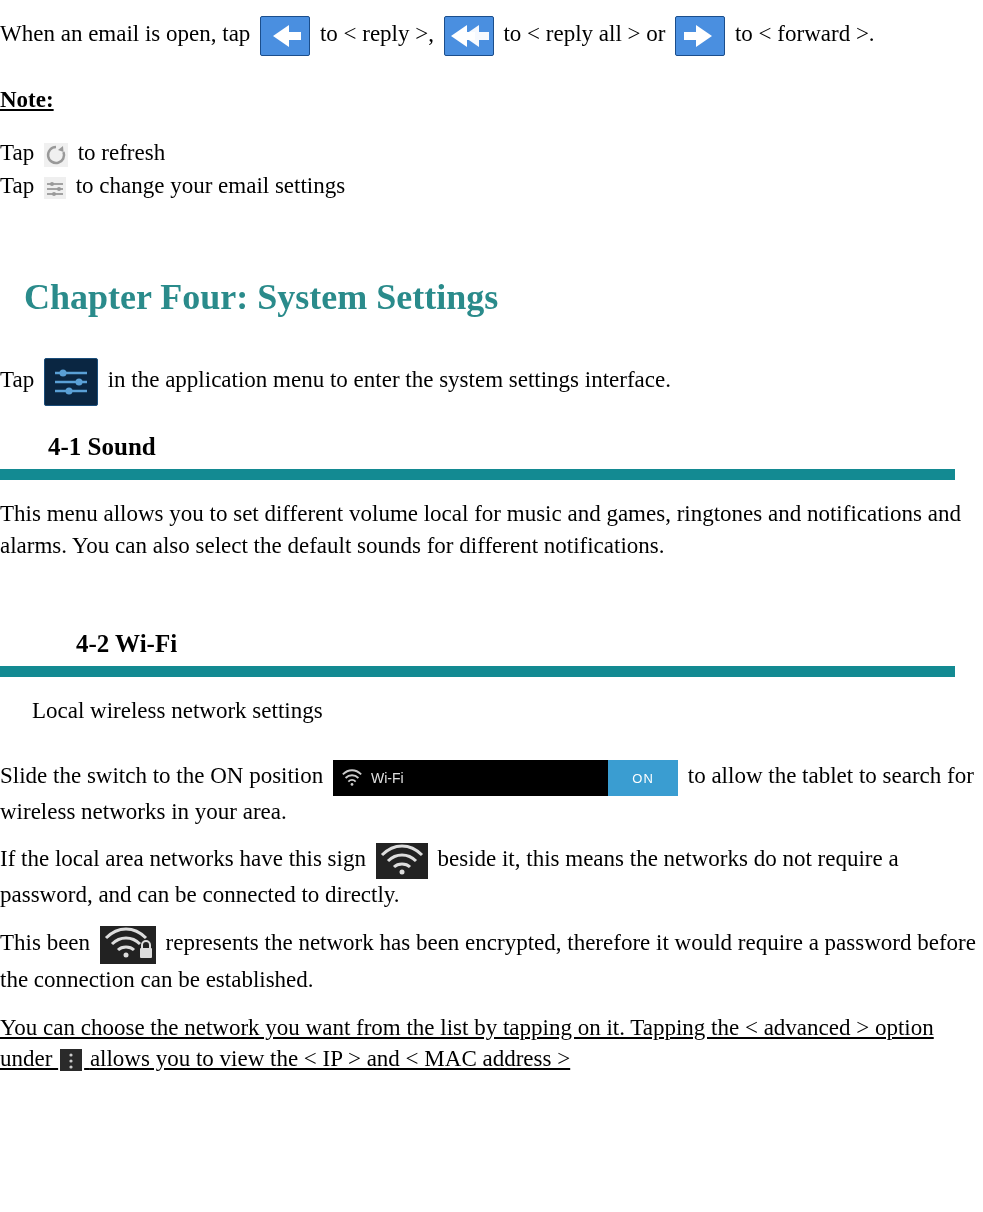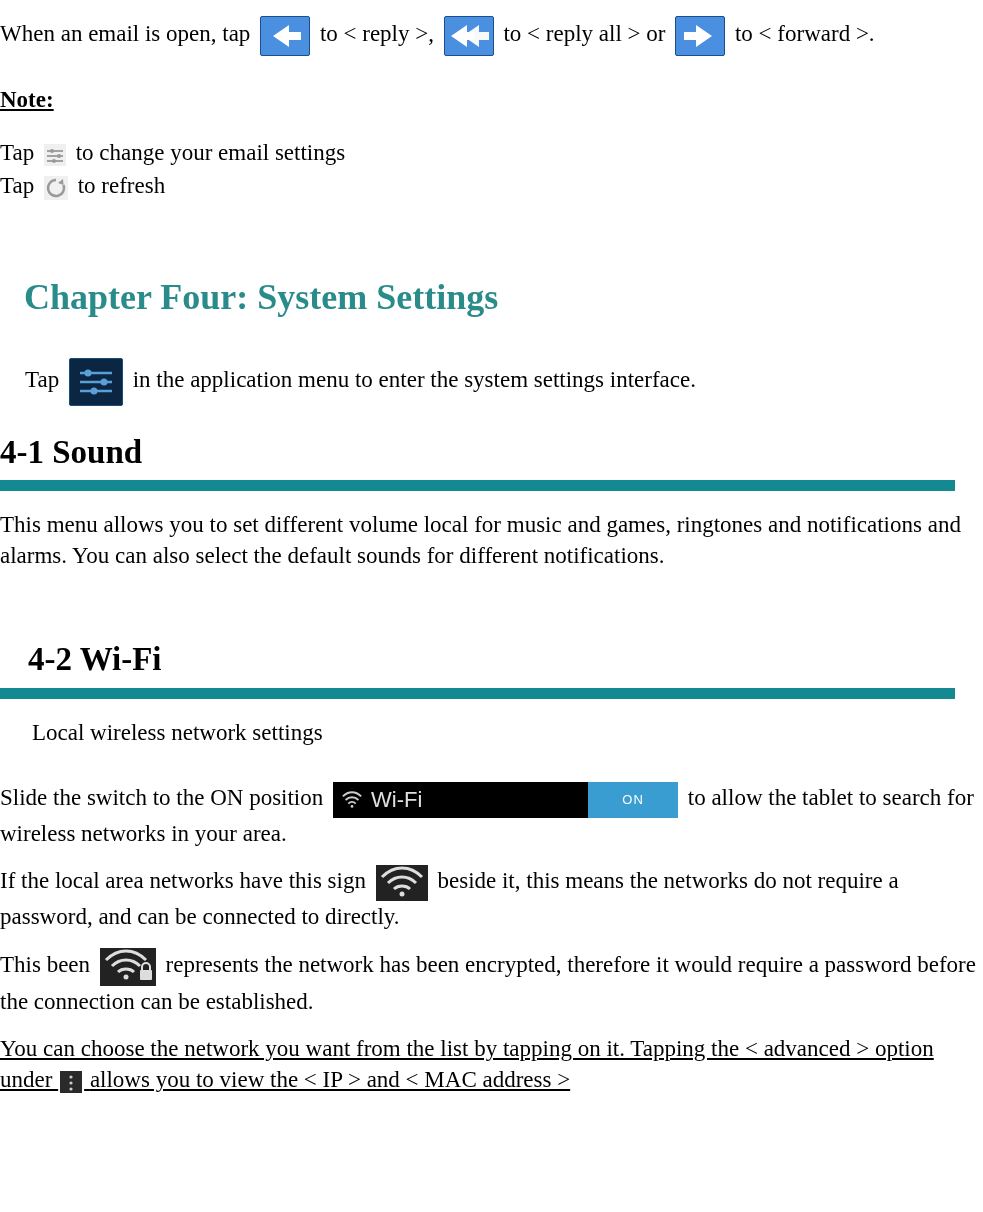--- a/index.html
+++ b/index.html
@@ -19,25 +19,26 @@
     margin: 28px 0 22px 0;
   }
   .tap-line { margin: 2px 0; }
   .chapter-title {
     color: #2a8b8b;
     font-size: 36px;
     font-weight: bold;
     margin: 72px 0 36px 0;
     padding-left: 24px;
   }
-  .para-after-chapter { margin-bottom: 24px; padding-left: 25px; }
+  .para-after-chapter { margin-bottom: 24px; }
   .section-heading {
     font-weight: bold;
-    font-size: 33px;
+    font-size: 25px;
     margin: 20px 0 6px 0;
+    padding-left: 48px;
   }
   .section-rule {
     height: 11px;
     background: #138a92;
     width: 955px;
     margin: 0 0 18px 0;
   }
   .para-sound { margin-bottom: 66px; }
   .sect42-top { margin-top: 16px; margin-left: 28px; }
   .para-wifisub { margin: 10px 0 34px 0; padding-left: 32px; }
@@ -90,27 +91,27 @@
     position: relative;
     margin: 0 4px;
   }
   .wifi-switch .label-area {
     position: absolute; left: 0; top: 0; bottom: 0;
     width: 275px;
     display: flex;
     align-items: center;
     color: #e0e0e0;
     font-family: Arial, Helvetica, sans-serif;
-    font-size: 22px;
+    font-size: 14px;
     gap: 8px;
     padding-left: 8px;
   }
   .wifi-switch .on-btn {
     position: absolute; right: 0; top: 0; bottom: 0;
-    width: 90px;
+    width: 70px;
     background: #3a9dd1;
     color: #fff;
     font-family: Arial, Helvetica, sans-serif;
     font-size: 13px;
     display: flex;
     align-items: center;
     justify-content: center;
     letter-spacing: 1px;
   }
   .wifi-signal-open {
@@ -163,44 +164,44 @@
     <svg viewBox="0 0 48 38">
         <path d="M20 8 L36 19 L20 30 L20 23 L8 23 L8 15 L20 15 Z" fill="#fff"></path>
       </svg>
   </span>
   <span> to &lt; forward &gt;.</span>
 </p>
 
 <p class="note-heading">Note:</p>
 
 <div>
+  <div class="tap-line">
+    <span>Tap </span>
+    <span class="iconbox refresh-icon">
+      <svg viewBox="0 0 24 24">
+          <path d="M12 4 a8 8 0 1 0 7.5 5" stroke="#999" stroke-width="2.5" fill="none"></path>
+          <path d="M19 3 L19.5 9 L14 7 Z" fill="#999"></path>
+        </svg>
+    </span>
+    <span> to refresh</span>
+  </div>
   <div class="tap-line">
     <span>Tap </span>
     <span class="iconbox settings-icon-sm">
       <svg viewBox="0 0 22 22">
         <line x1="3" y1="6" x2="19" y2="6" stroke="#999" stroke-width="1.8"></line>
           <circle cx="8" cy="6" r="2" fill="#999"></circle>
         <line x1="3" y1="11" x2="19" y2="11" stroke="#999" stroke-width="1.8"></line>
           <circle cx="15" cy="11" r="2" fill="#999"></circle>
         <line x1="3" y1="16" x2="19" y2="16" stroke="#999" stroke-width="1.8"></line>
           <circle cx="10" cy="16" r="2" fill="#999"></circle>
       </svg>
     </span>
     <span> to change your email settings</span>
   </div>
-  <div class="tap-line">
-    <span>Tap </span>
-    <span class="iconbox refresh-icon">
-      <svg viewBox="0 0 24 24">
-          <path d="M12 4 a8 8 0 1 0 7.5 5" stroke="#999" stroke-width="2.5" fill="none"></path>
-          <path d="M19 3 L19.5 9 L14 7 Z" fill="#999"></path>
-        </svg>
-    </span>
-    <span> to refresh</span>
-  </div>
 </div>
 
 <h1 class="chapter-title">Chapter Four: System Settings</h1>
 
 <p class="para-after-chapter">
   <span>Tap </span>
   <span class="iconbox settings-app-icon">
     <svg viewBox="0 0 52 46">
       <line x1="10" y1="14" x2="42" y2="14" stroke="#5aa0d6" stroke-width="2.5"></line>
         <circle cx="18" cy="14" r="3.5" fill="#5aa0d6"></circle>

